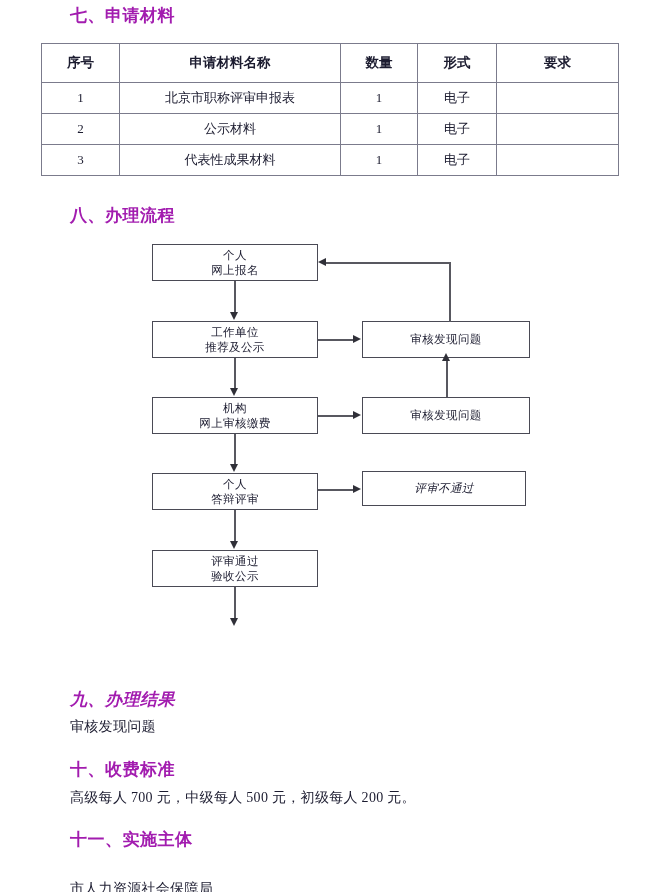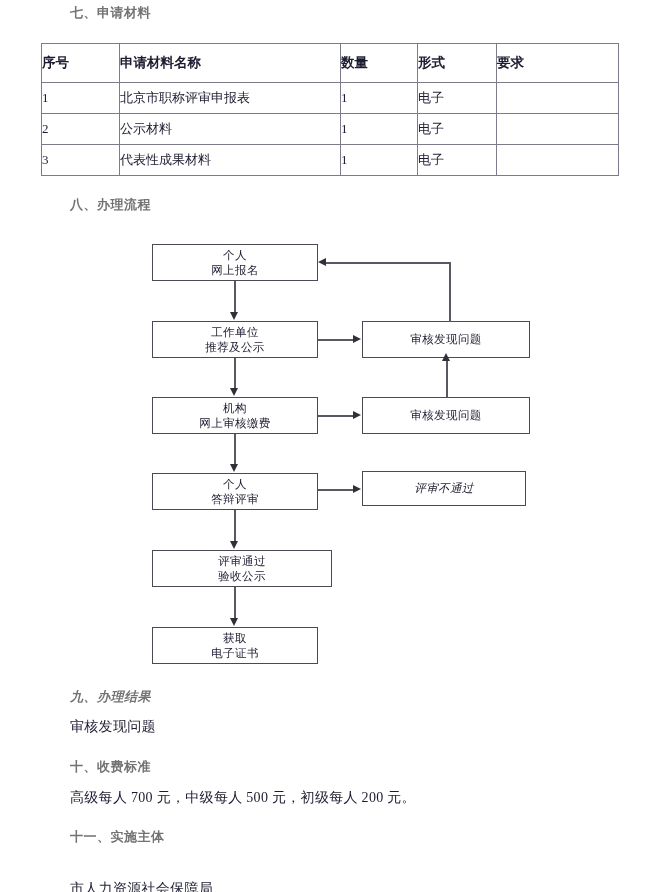--- a/index.html
+++ b/index.html
@@ -15,58 +15,58 @@
     color: #1a1a2e;
     overflow: hidden;
   }
 
   
   .heading {
     position: absolute;
     left: 70px;
     font-family: "Liberation Sans", "DejaVu Sans", sans-serif;
     font-weight: bold;
-    font-size: 13px;
+    font-size: 17px;
     letter-spacing: 0.5px;
-    color: #737373;
+    color: #a21caf;
     white-space: nowrap;
   }
   .body-text {
     position: absolute;
     left: 70px;
     font-family: "Liberation Serif", "DejaVu Serif", serif;
     font-size: 14px;
     color: #1c1c30;
     white-space: nowrap;
     letter-spacing: 0.3px;
   }
 
   #heading-7  { top: 4px; }
-  #heading-8  { top: 196px; }
+  #heading-8  { top: 204px; }
   #heading-9  { top: 688px; font-style: italic; }
   #text-9     { top: 718px; }
   #heading-10 { top: 758px; }
   #text-10    { top: 789px; }
   #heading-11 { top: 828px; }
   #text-11    { top: 860px; margin-top: 20px; }
 
   
   .materials-table {
     position: absolute;
     left: 41px;
     top: 43px;
     width: 572px;
     border-collapse: collapse;
     table-layout: fixed;
     font-family: "Liberation Serif", "DejaVu Serif", serif;
   }
   .materials-table td,
   .materials-table th {
     border: 1px solid #7b7b8c;
-    text-align: left;
+    text-align: center;
     vertical-align: middle;
     font-size: 13px;
     color: #1c1c30;
     padding: 0;
     height: 30px;
   }
   .materials-table thead th {
     height: 38px;
     font-weight: bold;
     font-size: 13.5px;
@@ -188,29 +188,25 @@
   <div class="fc-box" style="left:139px; top:167px; width:166px; height:37px;">
     <span>机构</span>
     <span>网上审核缴费</span>
   </div>
 
   <div class="fc-box" style="left:139px; top:243px; width:166px; height:37px;">
     <span>个人</span>
     <span>答辩评审</span>
   </div>
 
-  <div class="fc-box" style="left:139px; top:320px; width:180px; height:37px;">
+  <div class="fc-box" style="left:139px; top:320px; width:166px; height:37px;">
     <span>评审通过</span>
     <span>验收公示</span>
   </div>
 
-  <div class="fc-box" style="left:139px; top:397px; width:166px; height:37px;">
-    <span>获取</span>
-    <span>电子证书</span>
-  </div>
 
   <div class="fc-box" style="left:349px; top:91px; width:168px; height:37px;">
     <span>审核发现问题</span>
   </div>
 
   <div class="fc-box" style="left:349px; top:167px; width:168px; height:37px;">
     <span>审核发现问题</span>
   </div>
 
   <div class="fc-box" style="left:349px; top:241px; width:164px; height:35px;font-style:italic;">

